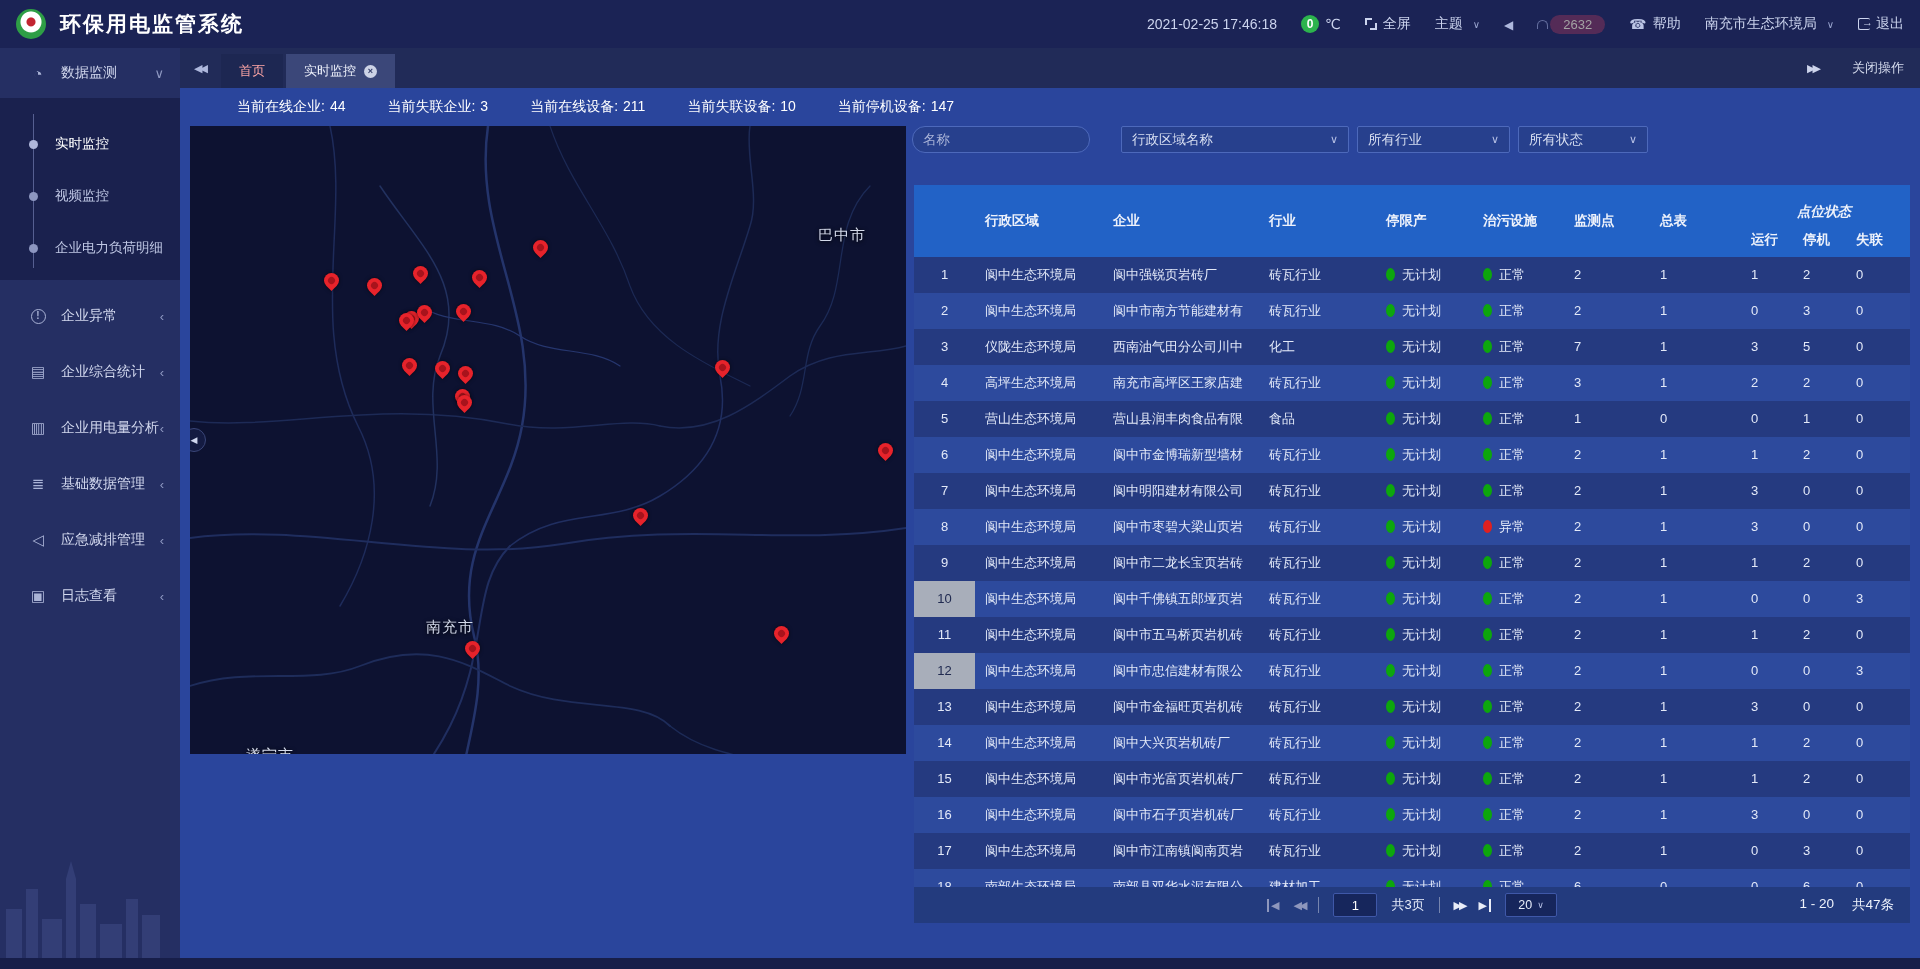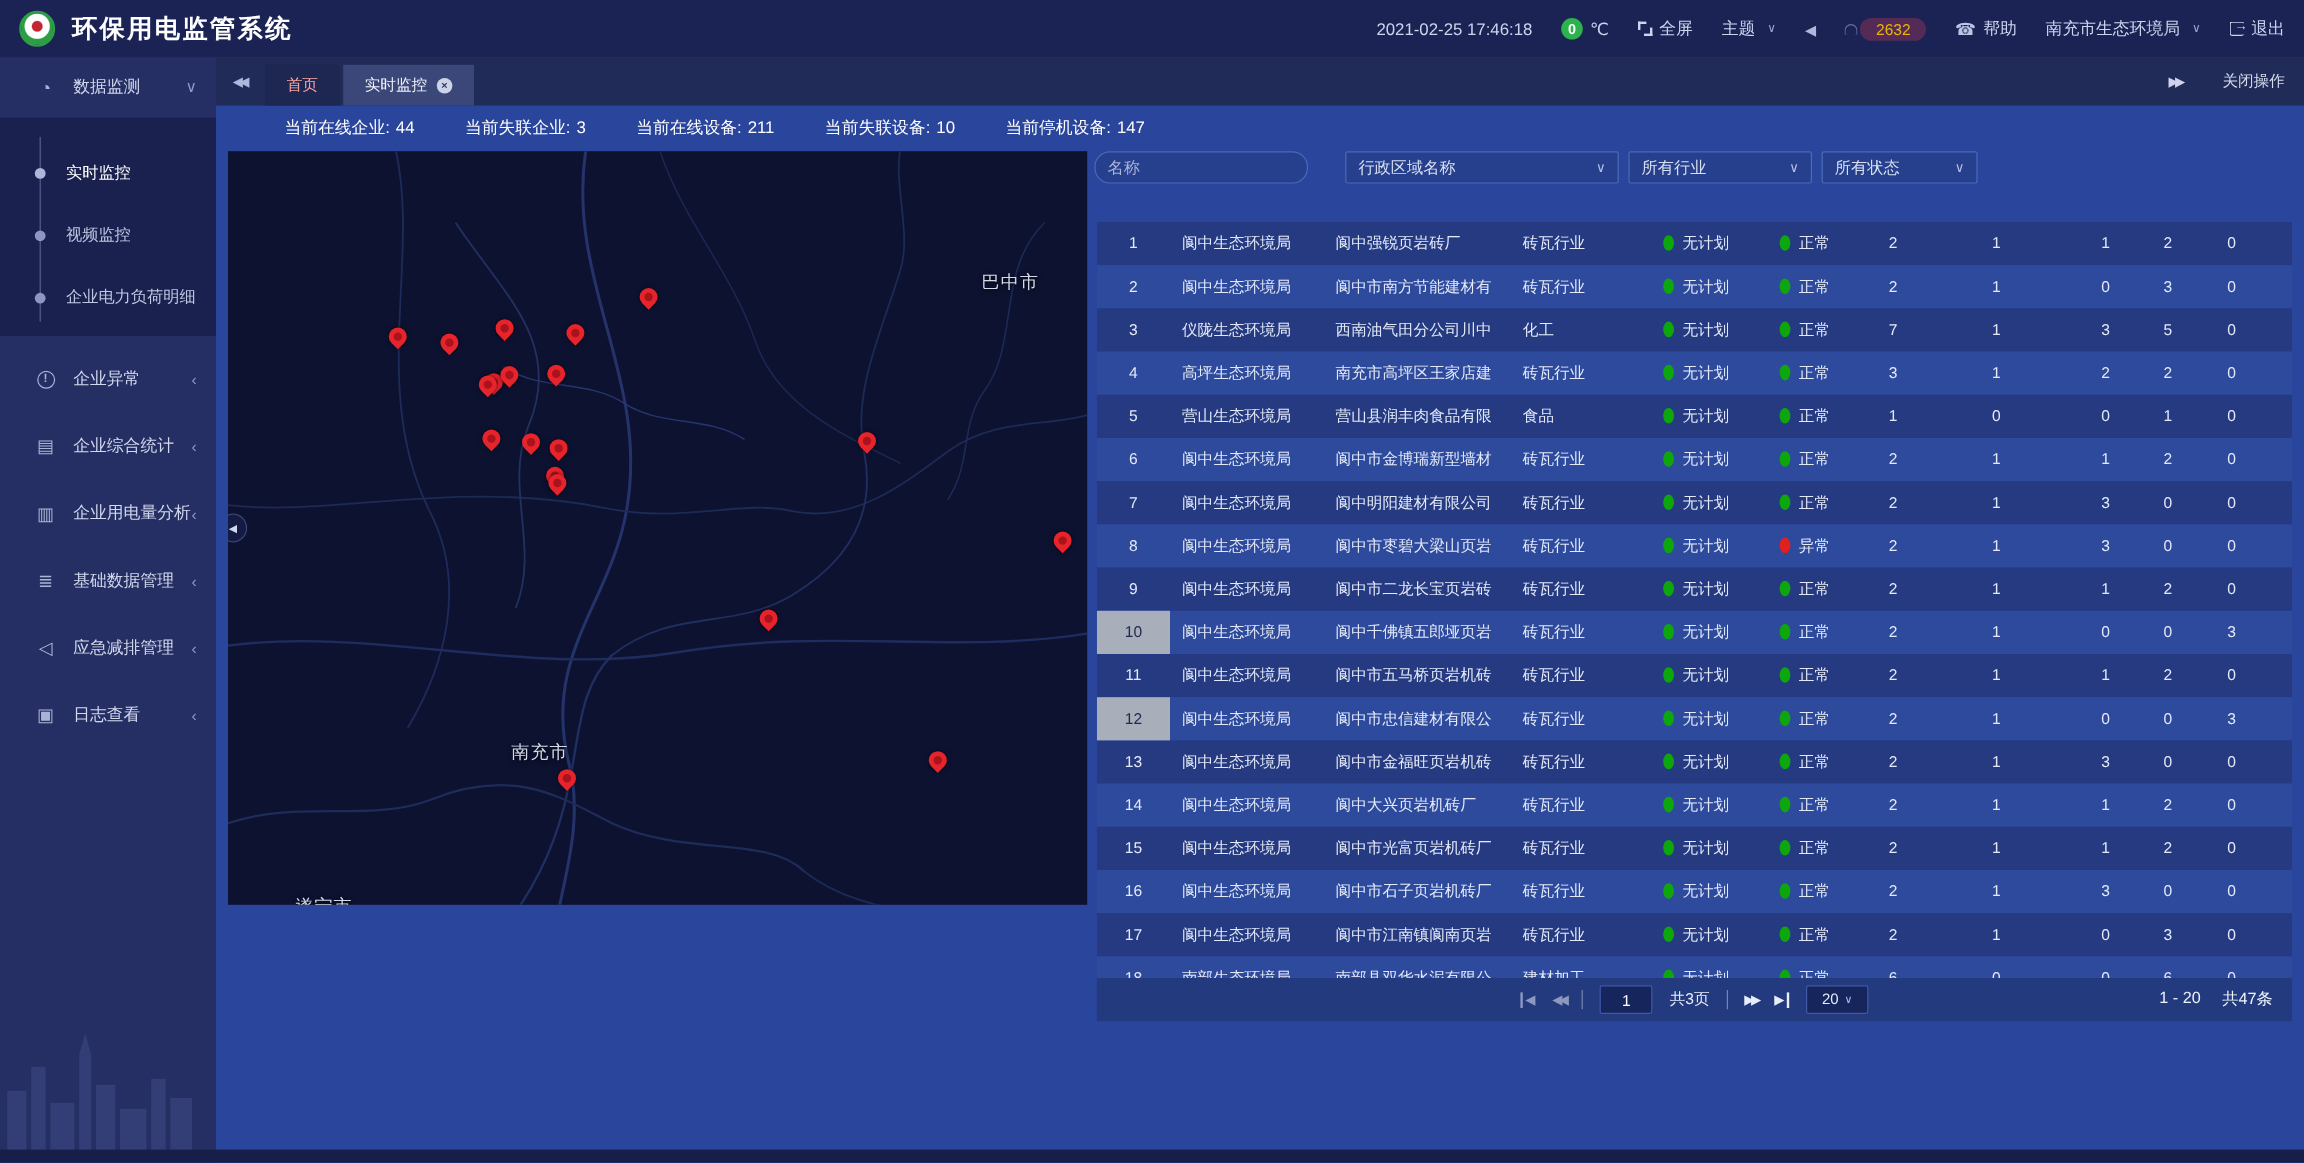--- a/index.html
+++ b/index.html
@@ -16,21 +16,21 @@
   .hdr-title{font-size:21px;font-weight:bold;color:#fff;letter-spacing:2px;margin-left:14px;}
   .hdr-right{margin-left:auto;display:flex;align-items:center;gap:24px;font-size:14px;color:#ccd4ee;}
   .hdr-item{display:flex;align-items:center;gap:6px;white-space:nowrap;}
   .temp-circle{width:18px;height:18px;border-radius:50%;background:#2cb34d;color:#fff;font-size:12px;font-weight:bold;display:flex;align-items:center;justify-content:center;}
   .icon-fs{width:12px;height:12px;position:relative;display:inline-block;}
   .icon-fs::before{content:"";position:absolute;top:0;left:0;width:5px;height:5px;border-top:2px solid currentColor;border-left:2px solid currentColor;}
   .icon-fs::after{content:"";position:absolute;bottom:0;right:0;width:5px;height:5px;border-bottom:2px solid currentColor;border-right:2px solid currentColor;}
   .chev-dn::after{content:"∨";font-size:10px;color:#9aa5cf;margin-left:4px;}
   .icon-speaker::before{content:"◀";font-size:12px;color:#aeb8dd;}
   .bell{width:11px;height:9px;border:1.5px solid #7d88b8;border-bottom:none;border-radius:6px 6px 0 0;display:inline-block;opacity:.75;margin-right:-4px;}
-  .count-pill{padding:2px 13px;border-radius:11px;background:rgba(206,62,92,.32);color:#eab308;font-size:13px;}
+  .count-pill{padding:2px 13px;border-radius:11px;background:rgba(206,62,92,.32);color:#a3a3a3;font-size:13px;}
   .icon-phone::before{content:"☎";font-size:14px;color:#bcc5e6;}
   .icon-exit{width:12px;height:12px;border:1.6px solid currentColor;border-right:none;border-radius:2px;position:relative;display:inline-block;}
   .icon-exit::after{content:"→";position:absolute;left:3px;top:-3px;font-size:11px;}
 
   
   .sidebar{position:absolute;left:0;top:48px;width:180px;height:921px;background:#252f63;z-index:20;overflow:hidden;}
   .menu-item{height:50px;display:flex;align-items:center;padding:0 16px 0 28px;color:#d2d8ee;font-size:14px;cursor:pointer;}
   .menu-item .mi-icon{width:20px;margin-right:13px;color:#aab3d6;font-size:15px;text-align:center;flex:0 0 auto;display:inline-flex;align-items:center;justify-content:center;}
   .menu-item .mi-chev{margin-left:auto;color:#8f99c2;font-size:13px;}
   .menu-item.spaced{height:56px;}
@@ -308,20 +308,34 @@
   <div class="fbox" style="left:443px;width:153px;">
     <span>所有行业</span>
     <span class="fchev"></span>
   </div>
   <div class="fbox" style="left:604px;width:130px;">
     <span>所有状态</span>
     <span class="fchev"></span>
   </div>
 
   <div class="tablewrap">
+    <div class="grid thead">
+      <div class="th"></div>
+      <div class="th p1">行政区域</div>
+      <div class="th p2">企业</div>
+      <div class="th p3">行业</div>
+      <div class="th p4">停限产</div>
+      <div class="th p5">治污设施</div>
+      <div class="th p6">监测点</div>
+      <div class="th p7">总表</div>
+      <div class="th-group">点位状态</div>
+      <div class="th-sub s1">运行</div>
+      <div class="th-sub s2">停机</div>
+      <div class="th-sub s3">失联</div>
+    </div>
     <div class="tbody">
         <div class="grid trow">
           <div class="td c-num">1</div>
           <div class="td ">阆中生态环境局</div>
           <div class="td ">阆中强锐页岩砖厂</div>
           <div class="td ">砖瓦行业</div>
           <div class="td "><span class="dot g"></span>无计划</div>
           <div class="td "><span class="dot g"></span>正常</div>
           <div class="td ">2</div>
           <div class="td ">1</div>

